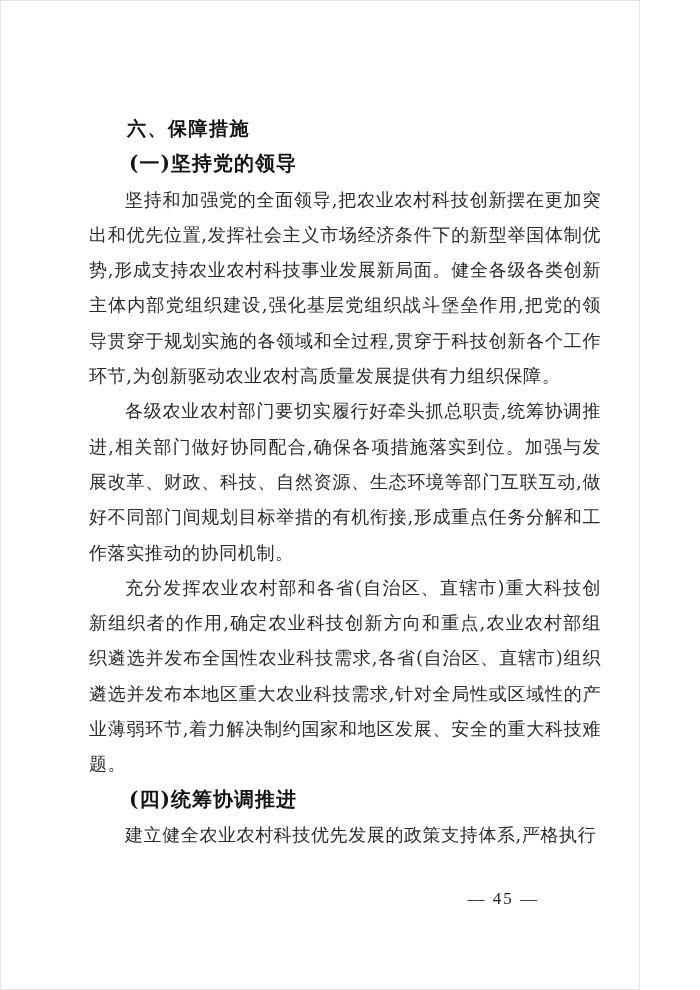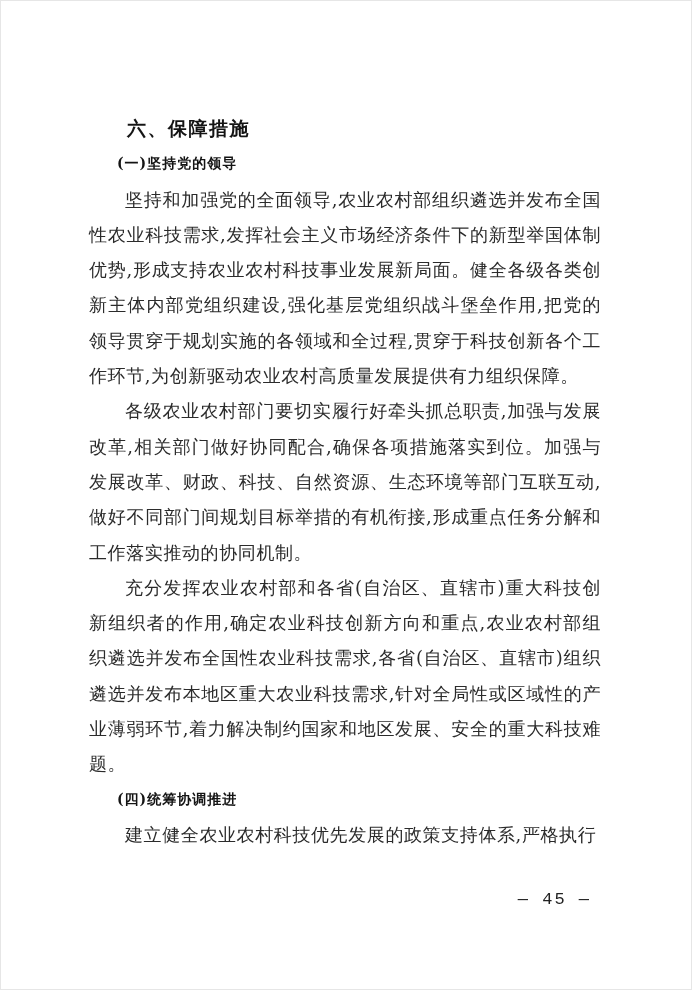--- a/index.html
+++ b/index.html
@@ -2,21 +2,21 @@
 <html lang="zh"><head>
 <meta charset="utf-8">
 <style>
   html, body {
     margin: 0;
     padding: 0;
     background: #ffffff;
   }
   .page {
     position: relative;
-    width: 692px;
+    width: 640px;
     height: 990px;
     background: #ffffff;
     border: 1px solid #e6e6e6;
     box-sizing: border-box;
     overflow: hidden;
     font-family: "DejaVu Serif", "Liberation Serif", serif;
   }
   .content {
     position: absolute;
     left: 88px;
@@ -29,21 +29,21 @@
     font-size: 19px;
     font-weight: bold;
     color: #141414;
     line-height: 35.3px;
     text-indent: 2em;
     letter-spacing: 1.5px;
   }
   .h-sub {
     margin: 0;
     font-family: "DejaVu Serif", "Liberation Serif", serif;
-    font-size: 14px;
+    font-size: 20px;
     font-weight: bold;
     color: #141414;
     line-height: 35.3px;
     text-indent: 2em;
     letter-spacing: 1px;
   }
   .para {
     margin: 0;
     font-size: 18px;
     color: #2b2b2b;
@@ -56,35 +56,35 @@
   .footer {
     position: absolute;
     top: 888px;
     right: 100px;
     text-align: right;
   }
   .page-number {
     font-size: 17px;
     color: #222222;
     letter-spacing: 2px;
-    font-family: Liberation Mono, monospace;
+    font-family: Liberation Serif, serif;
   }
 </style>
 </head>
 <body>
 
 <div class="page">
   <div class="content">
 
     <h2 class="h-main">六、保障措施</h2>
 
     <h3 class="h-sub">(一)坚持党的领导</h3>
-    <p class="para">坚持和加强党的全面领导,农业农村部组织遴选并发布全国性农业科技需求,发挥社会主义市场经济条件下的新型举国体制优势,形成支持农业农村科技事业发展新局面。健全各级各类创新主体内部党组织建设,强化基层党组织战斗堡垒作用,把党的领导贯穿于规划实施的各领域和全过程,贯穿于科技创新各个工作环节,为创新驱动农业农村高质量发展提供有力组织保障。</p>
+    <p class="para">坚持和加强党的全面领导,把农业农村科技创新摆在更加突出和优先位置,发挥社会主义市场经济条件下的新型举国体制优势,形成支持农业农村科技事业发展新局面。健全各级各类创新主体内部党组织建设,强化基层党组织战斗堡垒作用,把党的领导贯穿于规划实施的各领域和全过程,贯穿于科技创新各个工作环节,为创新驱动农业农村高质量发展提供有力组织保障。</p>
 
-    <p class="para">各级农业农村部门要切实履行好牵头抓总职责,加强与发展改革,相关部门做好协同配合,确保各项措施落实到位。加强与发展改革、财政、科技、自然资源、生态环境等部门互联互动,做好不同部门间规划目标举措的有机衔接,形成重点任务分解和工作落实推动的协同机制。</p>
+    <p class="para">各级农业农村部门要切实履行好牵头抓总职责,统筹协调推进,相关部门做好协同配合,确保各项措施落实到位。加强与发展改革、财政、科技、自然资源、生态环境等部门互联互动,做好不同部门间规划目标举措的有机衔接,形成重点任务分解和工作落实推动的协同机制。</p>
 
     <p class="para">充分发挥农业农村部和各省(自治区、直辖市)重大科技创新组织者的作用,确定农业科技创新方向和重点,农业农村部组织遴选并发布全国性农业科技需求,各省(自治区、直辖市)组织遴选并发布本地区重大农业科技需求,针对全局性或区域性的产业薄弱环节,着力解决制约国家和地区发展、安全的重大科技难题。</p>
 
     <h3 class="h-sub">(四)统筹协调推进</h3>
     <p class="para">建立健全农业农村科技优先发展的政策支持体系,严格执行</p>
 
   </div>
 
   <div class="footer">
     <span class="page-number">— 45 —</span>

